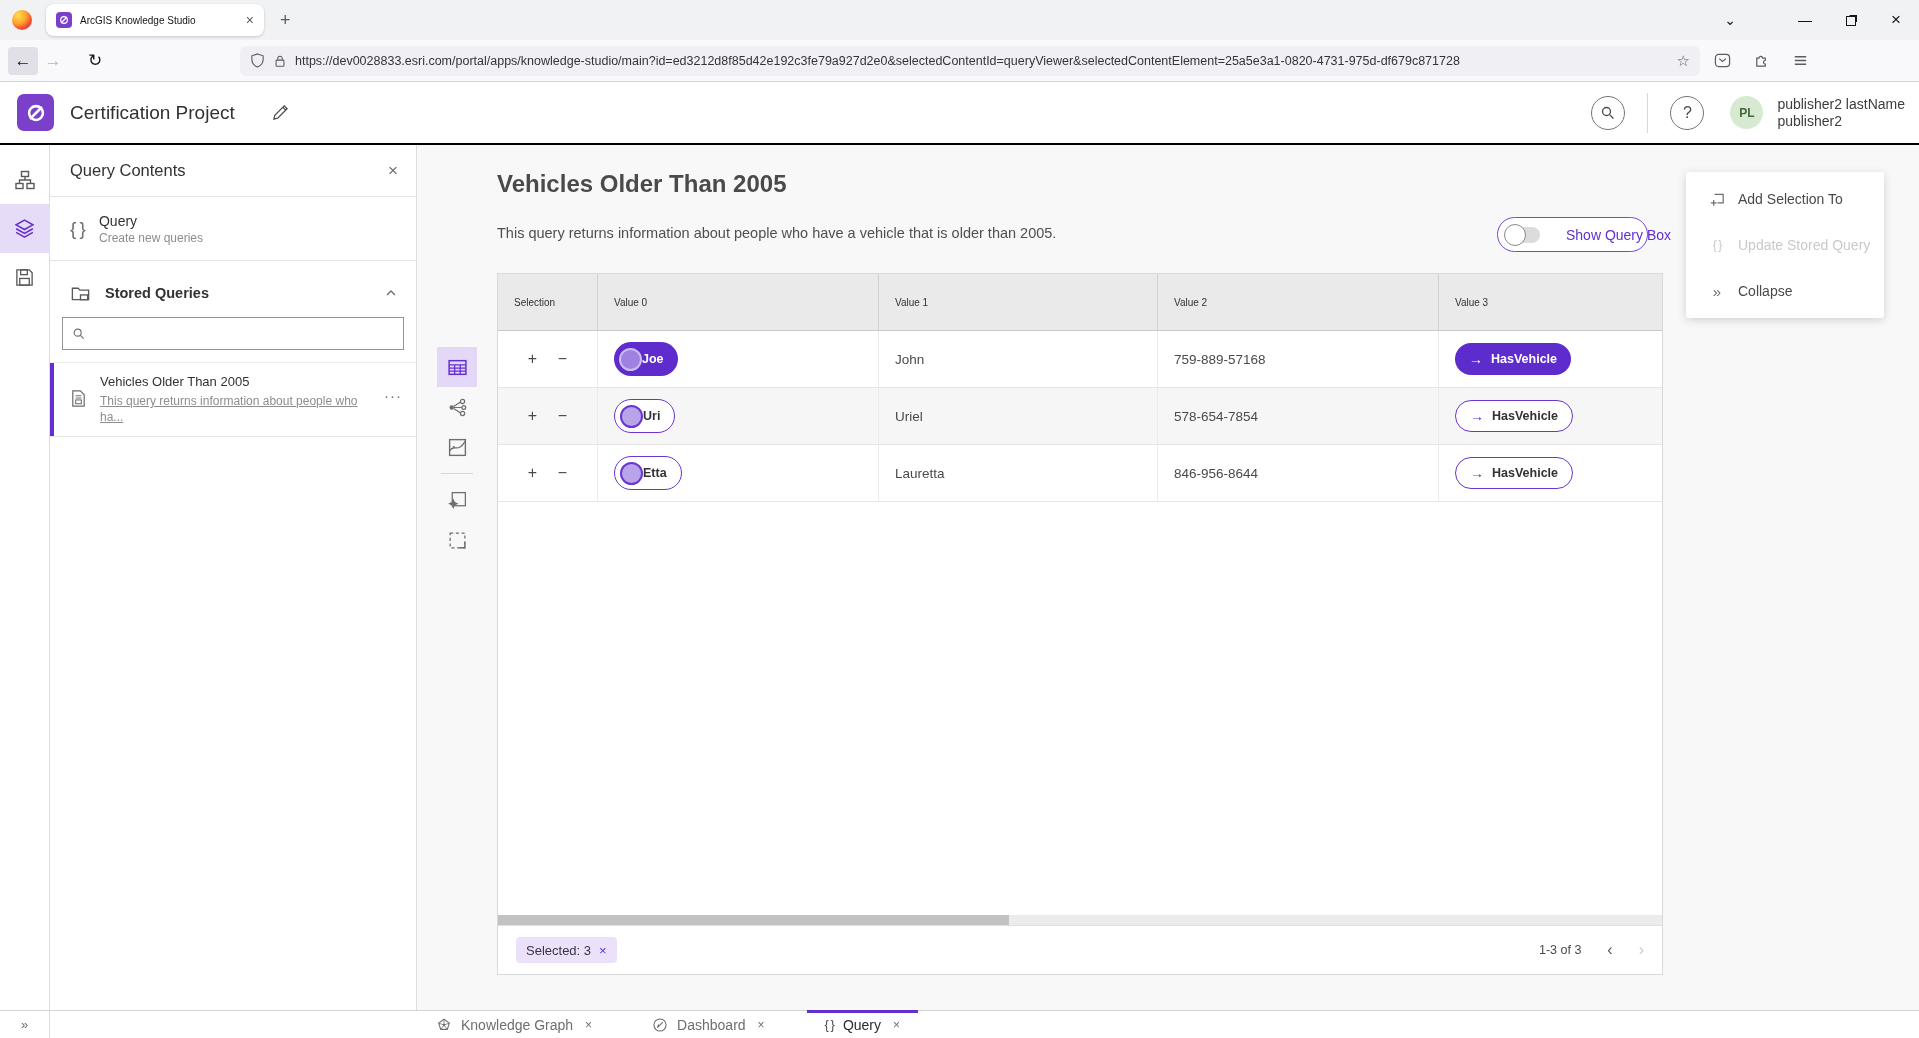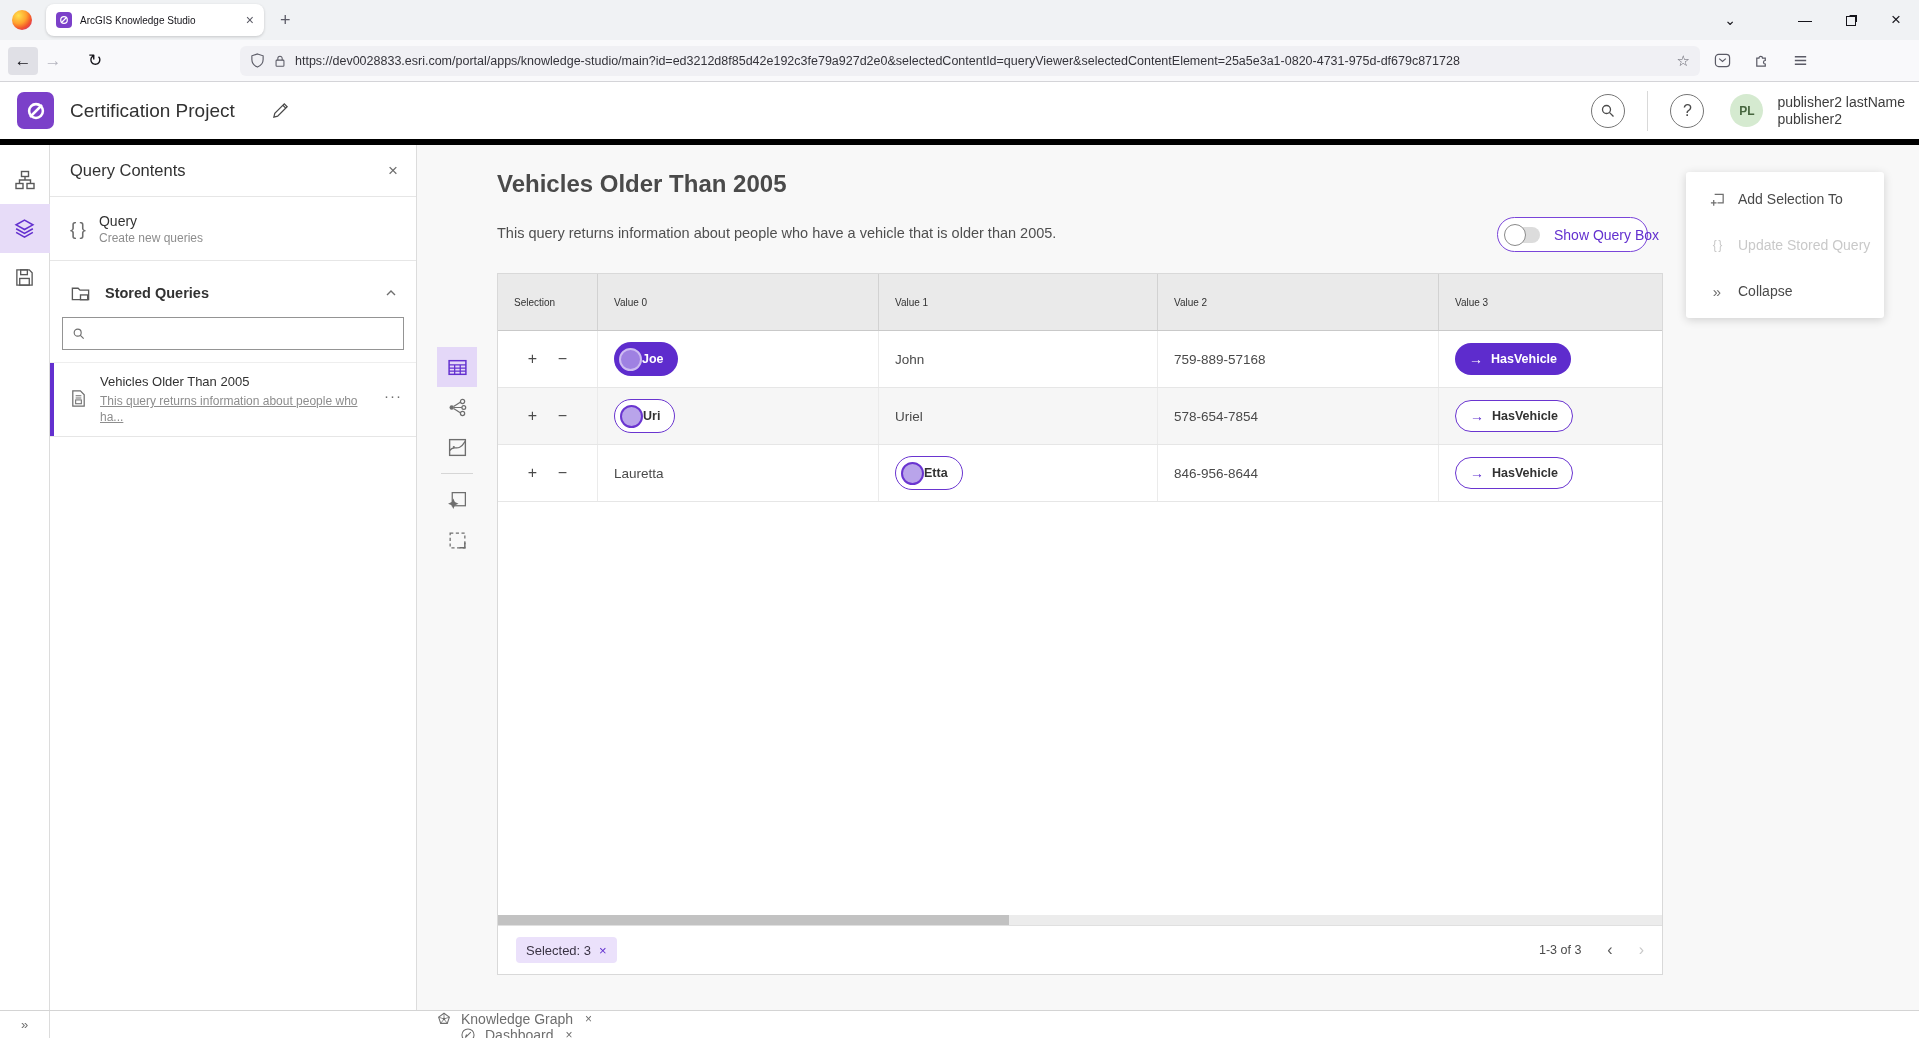--- a/index.html
+++ b/index.html
@@ -31,21 +31,21 @@
   .navbtn.back { background:#e0e0e6; border-radius:4px; height:28px; line-height:28px; margin-left:8px; }
   .navbtn.fwd { color:#b5b5bf; }
   .urlbar { margin-left:130px; width:1460px; height:30px; background:#f0f0f4; border-radius:6px;
     display:flex; align-items:center; padding:0 10px; gap:8px; }
   .urltext { font-size:12.5px; color:#34333a; white-space:nowrap; overflow:hidden; flex:1; }
   .star { font-size:15px; color:#5b5b66; }
   .nav-right { display:flex; align-items:center; gap:22px; margin-left:14px; color:#5b5b66; }
 
   
   .appheader { position:absolute; left:0; top:82px; width:100%; height:63px; background:#fff;
-    border-bottom:6px solid #000000; display:flex; align-items:center;justify-content:center; }
+    border-bottom:2px solid #000000; display:flex; align-items:center;justify-content:center; }
   .applogo { width:37px; height:37px; border-radius:7px; background:#7b40c9; margin:0 16px 0 17px;
     display:flex; align-items:center; justify-content:center; }
   .apptitle { font-size:19px; color:#323232; font-weight:500; }
   .editpen { margin-left:36px; }
   .hdr-right { margin-left:auto; display:flex; align-items:center; padding-right:14px; }
   .circlebtn { width:34px; height:34px; border:1px solid #767676; border-radius:50%;
     display:flex; align-items:center; justify-content:center; color:#4a4a4a; }
   .hdr-divider { width:1px; height:40px; background:#d9d9d9; margin:0 22px; }
   .avatar { width:33px; height:33px; border-radius:50%; background:#d5ead0; color:#47663f;
     font-size:12px; font-weight:bold; display:flex; align-items:center; justify-content:center; margin:0 14px 0 26px; }
@@ -77,21 +77,21 @@
   .stored-item:before { content:''; position:absolute; left:0; top:0; bottom:0; width:4px; background:#6330cf; }
   .si-icon { position:absolute; left:19px; top:26px; color:#6e6e6e; }
   .si-title { font-size:13px; color:#323232; margin-bottom:4px; }
   .si-desc { font-size:12px; color:#8d8d8d; line-height:16px;text-decoration:underline; }
   .si-dots { position:absolute; right:14px; top:24px; color:#6e6e6e; font-size:15px; letter-spacing:1px; }
 
   .content { flex:1; background:#f8f8f8; position:relative; }
   .main-title { position:absolute; left:80px; top:25px; font-size:24px; font-weight:600; color:#4a4a4a; }
   .main-desc { position:absolute; left:80px; top:80px; font-size:14.5px; color:#4f4f4f; }
   .toggle-pill { position:absolute; left:1080px; top:72px; width:151px; height:35px; border:1px solid #7a45d9;
-    border-radius:18px; background:#fff; display:flex; align-items:center; padding:0 14px 0 8px; gap:14px; }
+    border-radius:18px; background:#fff; display:flex; align-items:center; padding:0 14px 0 8px; gap:26px; }
   .switch { width:34px; height:16px; border-radius:9px; background:#dcdcdc; position:relative; flex:none; }
   .switch:before { content:''; position:absolute; left:-2px; top:-3px; width:20px; height:20px; border-radius:50%;
     background:#fff; border:1px solid #8a8a8a; }
   .toggle-label { font-size:14px; color:#6330cf; white-space:nowrap; }
 
   .vtoolbar { position:absolute; left:20px; top:202px; width:40px; display:flex; flex-direction:column; align-items:center; }
   .vtb { width:40px; height:40px; display:flex; align-items:center; justify-content:center; color:#6e6e6e; }
   .vtb.sel { background:#e4d8f8; color:#6330cf; }
   .vtb-div { width:32px; height:1px; background:#d6d6d6; margin:6px 0; }
 
@@ -139,21 +139,21 @@
     box-shadow:0 2px 10px rgba(0,0,0,.16); padding:4px 0; z-index:5; }
   .ctxitem { height:46px; display:flex; align-items:center; padding-left:22px; gap:12px; font-size:14px; color:#4a4a4a; }
   .ctxitem .ic { width:18px; display:flex; justify-content:center; color:#6e6e6e; }
   .ctxitem.dis, .ctxitem.dis .ic { color:#c9c9c9; }
 
   
   .bstrip { position:absolute; left:0; bottom:0; width:100%; height:28px; background:#fff;
     border-top:1px solid #d4d4d4; display:flex; align-items:stretch; }
   .bstrip .cornercell { width:50px; border-right:1px solid #dcdcdc; display:flex; align-items:center;
     justify-content:center; color:#6e6e6e; font-size:13px; flex:none; }
-  .btabs { display:flex; margin-left:368px;flex-direction:column; }
+  .btabs { display:flex; margin-left:368px; }
   .btabitem { position:relative; display:flex; align-items:center; gap:9px; padding:0 18px; font-size:14px; color:#6e6e6e; }
   .btabitem .tx { white-space:nowrap; }
   .btabitem .cl { font-size:12px; color:#6e6e6e; margin-left:3px; }
   .btabitem.active { color:#2b2b2b; }
   .btabitem.active:before { content:''; position:absolute; top:-1px; left:0; right:0; height:3px; background:#6330cf; }
 
   svg { display:block; }
 </style>
 </head>
 <body>
@@ -423,27 +423,27 @@
               <span>HasVehicle</span>
             </span>
           </div>
       </div>
 
       <div class="trow">
         <div class="selcell">
           <span class="pm">+</span>
           <span class="pm">−</span>
         </div>
-        <div>Lauretta</div>
         <div>
             <span class="pill outline">
               <span class="dot"></span>
               <span>Etta</span>
             </span>
           </div>
+        <div>Lauretta</div>
         <div>846-956-8644</div>
         <div>
             <span class="rpill outline">
               <span class="arr">→</span>
               <span>HasVehicle</span>
             </span>
           </div>
       </div>
 
       <div class="card-fill"></div>

